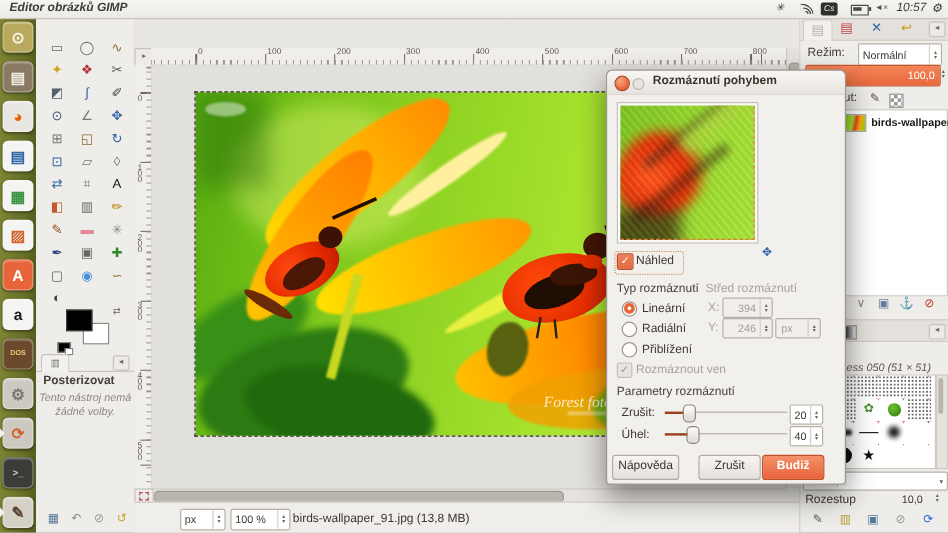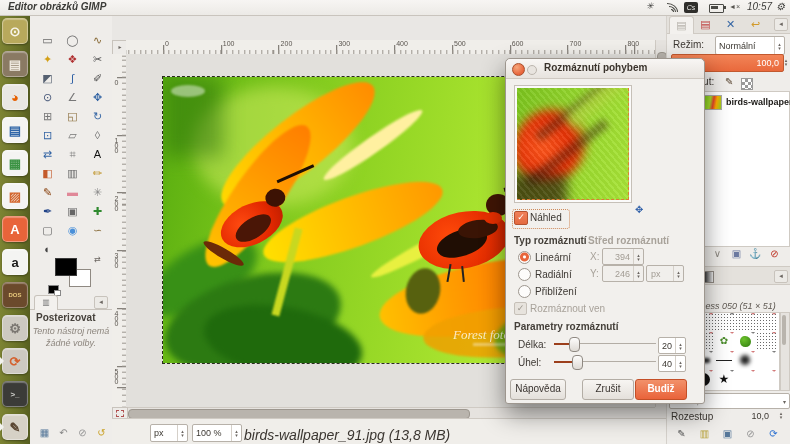--- a/index.html
+++ b/index.html
@@ -82,21 +82,21 @@
   #qmask i{position:absolute;left:3px;top:2px;width:6px;height:5px;border:1px dashed #b05050;}
   #cornerbr{position:absolute;left:543px;top:392px;width:11px;height:11px;background:#e6e3df;}
   #sbar{position:absolute;left:0;top:403px;width:554px;height:26px;background:#f0eeea;border-top:1px solid #cfcac3;}
   .combo{background:#fff;border:1px solid #b7b1a9;border-radius:2px;display:flex;align-items:center;
          font-size:9px;color:#3c3832;}
   .combo .val{flex:1;padding:0 3px;white-space:nowrap;overflow:hidden;}
   .spin{width:9px;align-self:stretch;display:flex;flex-direction:column;align-items:center;justify-content:center;
         font-size:5px;line-height:4px;color:#6a6560;border-left:1px solid #d5d0c9;}
   #unitcombo{position:absolute;left:38px;top:5px;width:36px;height:16px;}
   #zoomspin{position:absolute;left:80px;top:5px;width:48px;height:16px;}
-  #fname{position:absolute;left:132px;top:8px;font-size:14px;color:#3a3530;font-style:italic;}
+  #fname{position:absolute;left:132px;top:8px;font-size:10px;color:#3a3530;}
   
   #image{position:absolute;left:37px;top:23px;width:455px;height:286px;outline:1px dashed #2c2c20;overflow:hidden;
          background:linear-gradient(100deg,#59ad10 0%,#6fbe17 15%,#85cc1f 32%,#97d826 50%,#a7e22e 66%,#b4ea36 80%,#bfef3e 100%);}
   #image div{position:absolute;}
   .blob{border-radius:50%;}
   
   #rightdock{position:absolute;left:666px;top:15px;width:124px;height:429px;background:#efedea;border-left:1px solid #d5d1cb;}
   #docktabs1{position:absolute;left:0;top:0;width:124px;height:18px;background:#e4e1dc;border-bottom:1px solid #cfcac3;}
   .dtab{position:absolute;top:1px;width:23px;height:17px;text-align:center;font-size:11px;line-height:16px;
         border-radius:3px 3px 0 0;}
@@ -162,21 +162,21 @@
   #pv{position:absolute;left:2px;top:2px;width:112px;height:112px;overflow:hidden;
       background:linear-gradient(105deg,#7cc41e,#8fd22a 35%,#9cdc2f 60%,#a8e438 100%);}
   #pv div{position:absolute;}
   #panicon{position:absolute;left:129px;top:145px;font-size:10px;color:#2f5fa8;}
   #nahled-focus{position:absolute;left:6px;top:150px;width:56px;height:18px;border:1px dotted #cf8a5a;border-radius:3px;}
   .cb{position:absolute;width:12px;height:12px;border-radius:2px;}
   .cb.on{background:linear-gradient(#f0805a,#e46a3f);border:1px solid #b5512f;color:#fff;
          font-size:9px;line-height:11px;text-align:center;}
   .cb.dis{background:#e7e3dd;border:1px solid #c6c0b8;color:#9a948c;font-size:9px;line-height:11px;text-align:center;}
   .dlbl{position:absolute;font-size:10px;color:#3d3833;}
-  .dlbl.b{font-weight:bold;color:#45403a;}
+  .dlbl.b{font-weight:normal;color:#45403a;}
   .dlbl.dis{color:#a8a29a;}
   .radio{position:absolute;width:11px;height:11px;border-radius:50%;background:#fdfcfb;border:1px solid #9d968e;}
   .radio.sel{background:radial-gradient(circle at 50% 45%,#fff 0 1px,#e8653a 2px 4px,#fdfcfb 5px);border:1px solid #9d968e;}
   .spinbox{position:absolute;background:#fff;border:1px solid #b7b1a9;border-radius:2px;display:flex;
            align-items:center;font-size:9px;}
   .spinbox .val{flex:1;text-align:right;padding-right:3px;}
   .spinbox.dis{background:#f1efec;color:#a29c94;}
   .slider{position:absolute;height:13px;}
   .slider .tl{position:absolute;left:0;top:6px;height:2px;background:#9c3f1c;}
   .slider .tr{position:absolute;top:6px;height:1px;background:#b3ada5;right:0;}
@@ -620,21 +620,21 @@
           <span>▴</span>
           <span>▾</span>
         </span>
     </div>
 
     <span class="cb dis" style="left:8px;top:243px;width:11px;height:11px;">✓</span>
     <span class="dlbl dis" style="left:24px;top:244px;">Rozmáznout ven</span>
 
     <span class="dlbl b" style="left:8px;top:262px;">Parametry rozmáznutí</span>
 
-    <span class="dlbl" style="left:12px;top:280px;">Délka:</span>
+    <span class="dlbl" style="left:12px;top:280px;">Zrušit:</span>
     <div class="slider" style="left:48px;top:278px;width:102px;">
       <span class="tl" style="width:19px;"></span>
         <span class="tr" style="width:79px;"></span>
       <span class="handle" style="left:15px;"></span>
     </div>
     <div class="spinbox" style="left:152px;top:278px;width:26px;height:15px;">
       <span class="val">20</span>
         <span class="spin">
           <span>▴</span>
           <span>▾</span>

